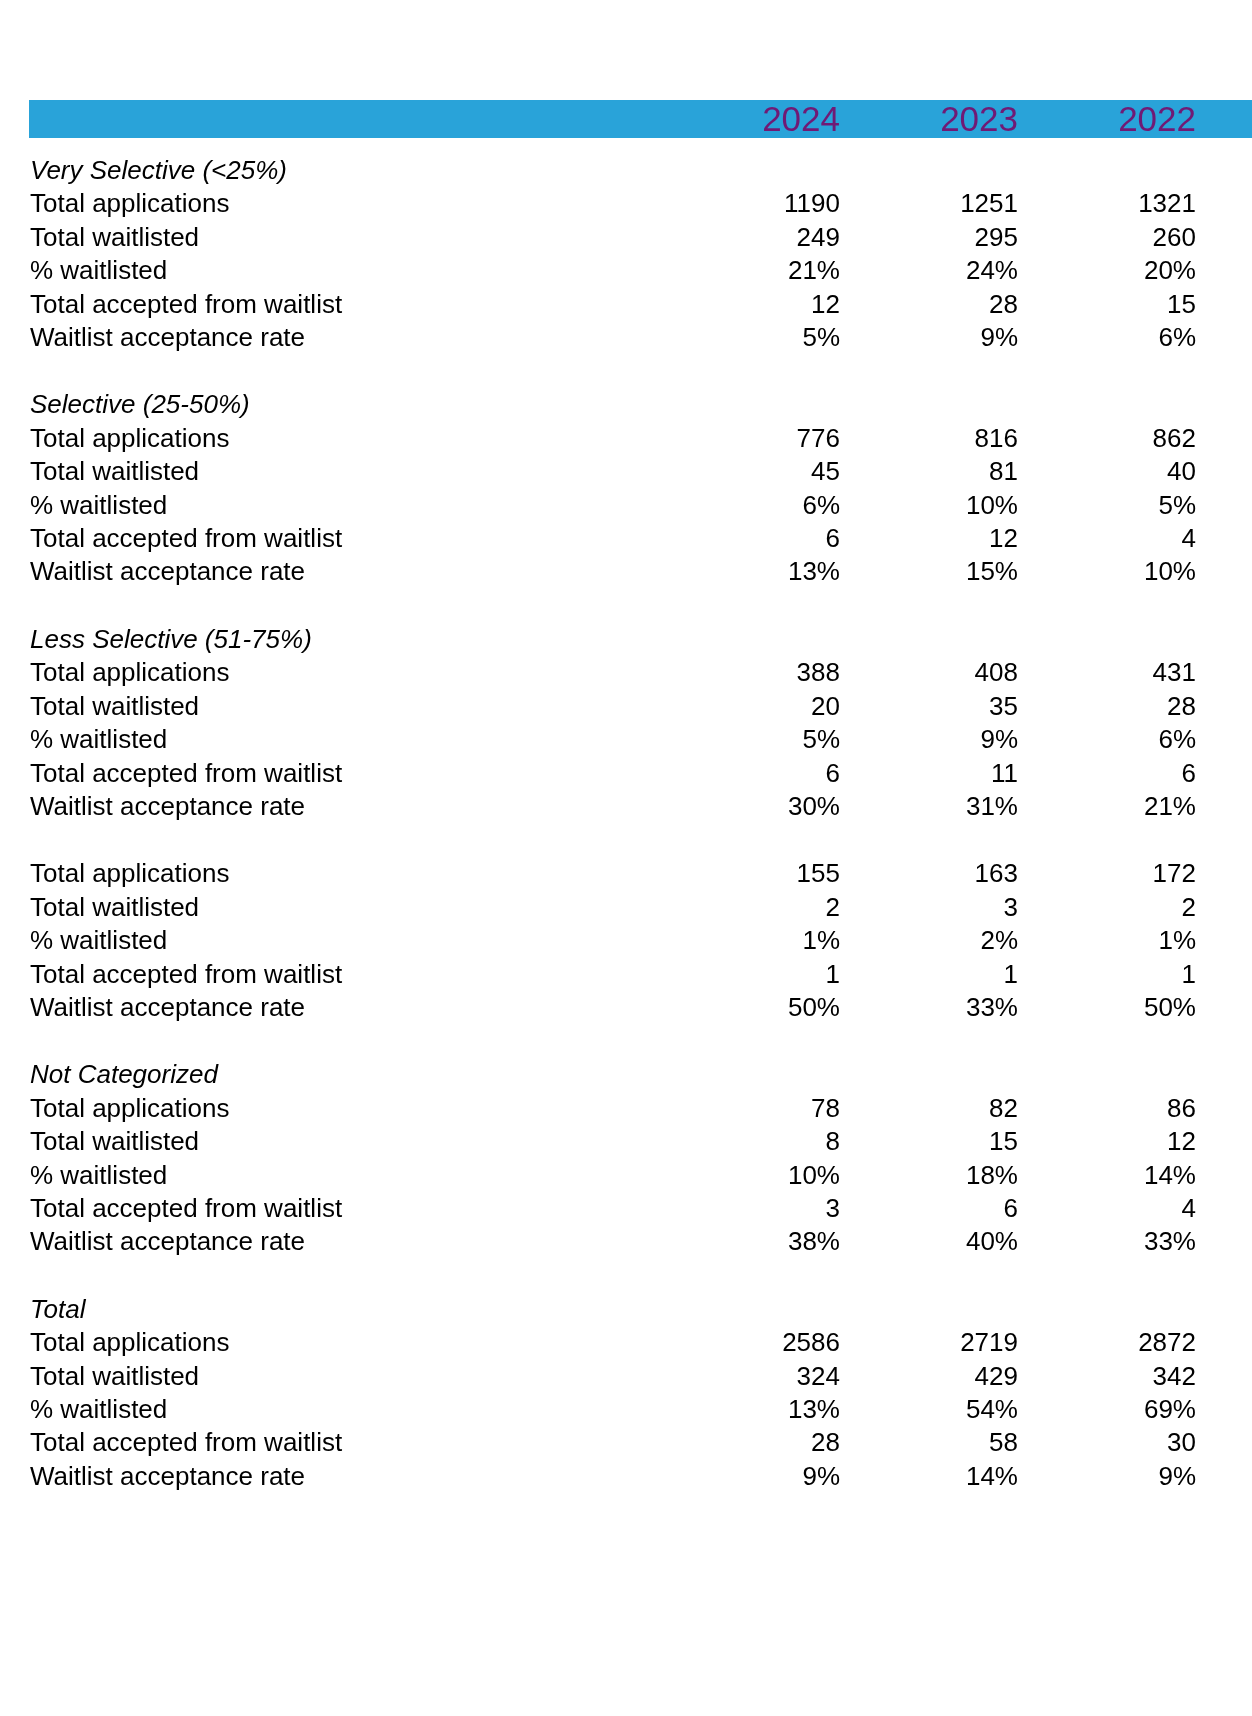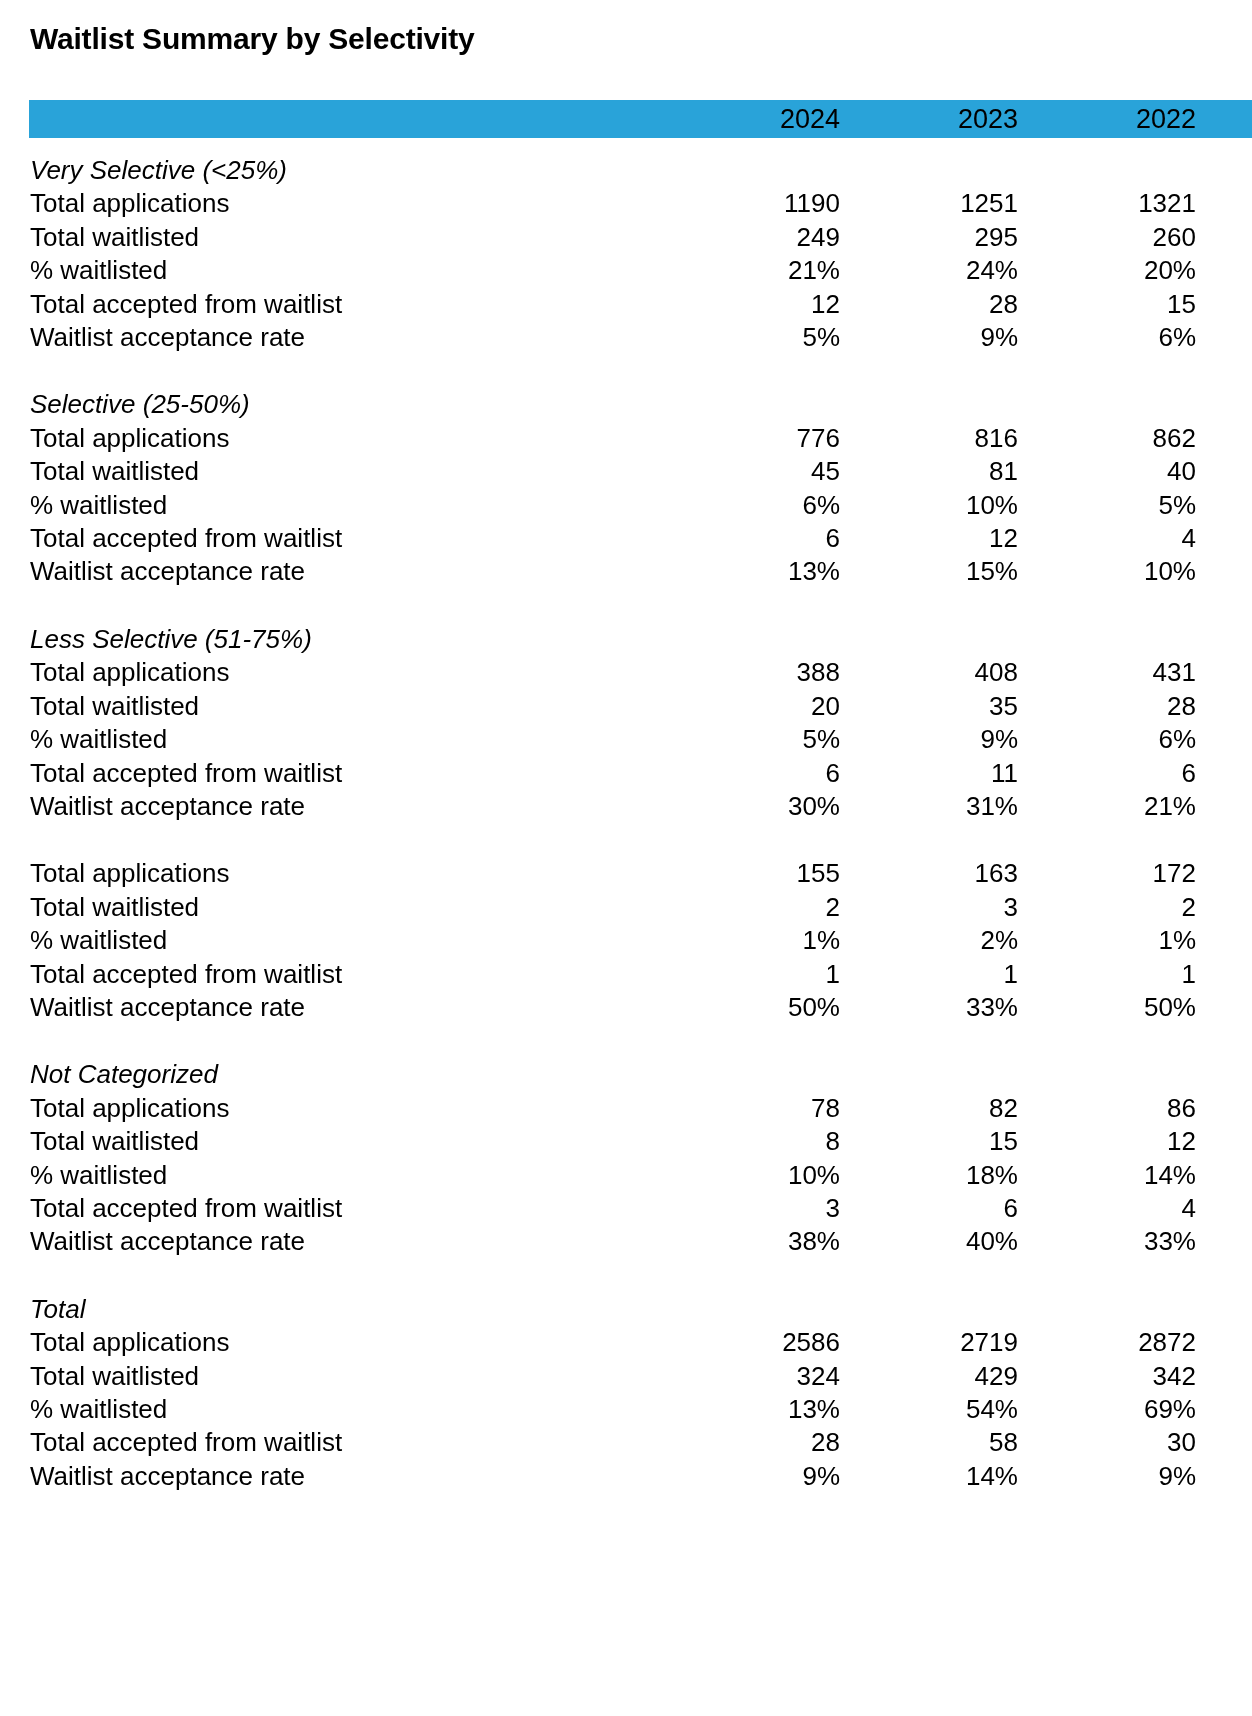--- a/index.html
+++ b/index.html
@@ -56,24 +56,24 @@
 
   thead tr.header-row {
     background: #29a3d9;
     height: 38px;
   }
 
   thead th {
     padding: 0;
     margin: 0;
     font-weight: normal;
-    font-size: 27px;
+    font-size: 35px;
     line-height: 38px;
     vertical-align: middle;
-    color: #000000;
+    color: #701a75;
   }
   thead th.th-label { text-align: left; }
   thead th.th-year  { text-align: right; padding-right: 8px; }
   thead th.th-pad   { }
 
   tbody td {
     padding: 0;
     margin: 0;
     font-size: 26px;
     line-height: 33.4px;
@@ -108,21 +108,20 @@
     height: 16px;
     line-height: 16px;
     font-size: 0;
   }
 </style>
 </head>
 <body>
 
 <div class="page">
 
-  <div class="report-title">Waitlist Summary by Selectivity</div>
 
   <div class="table-wrap">
     <table class="summary">
       <colgroup>
         <col class="c-label">
         <col class="c-year">
         <col class="c-year">
         <col class="c-year">
         <col class="c-pad">
       </colgroup>

